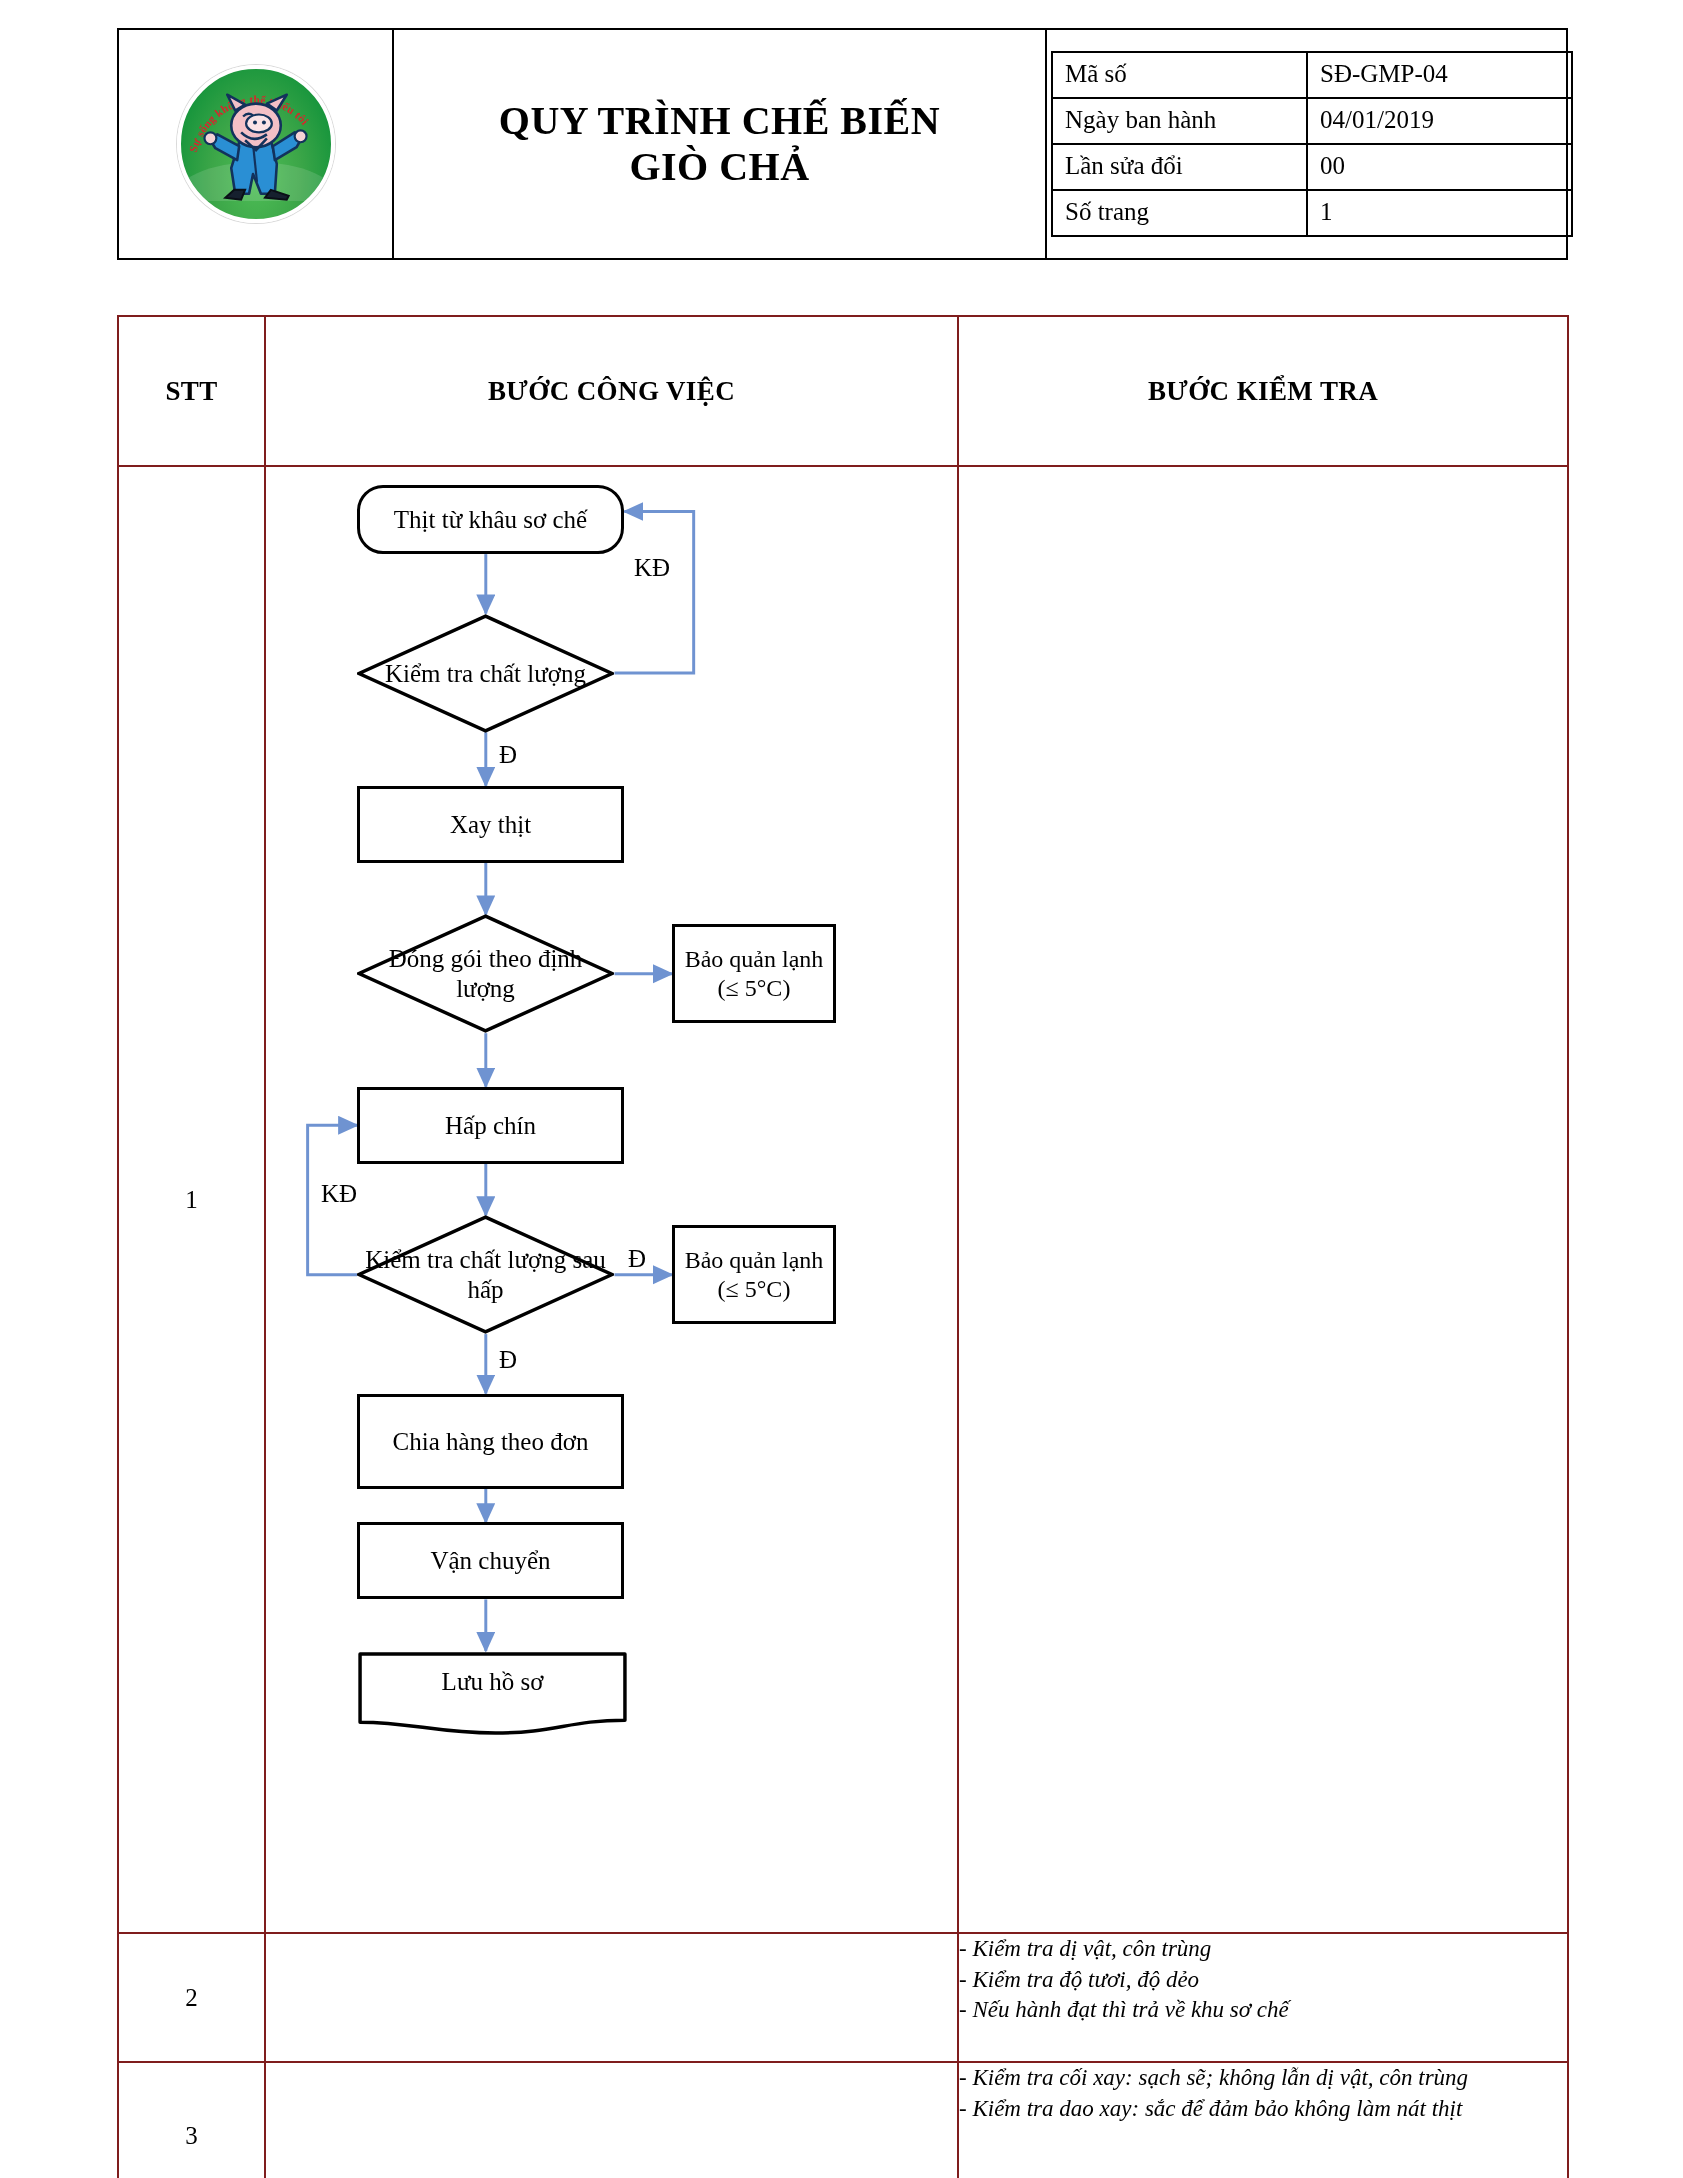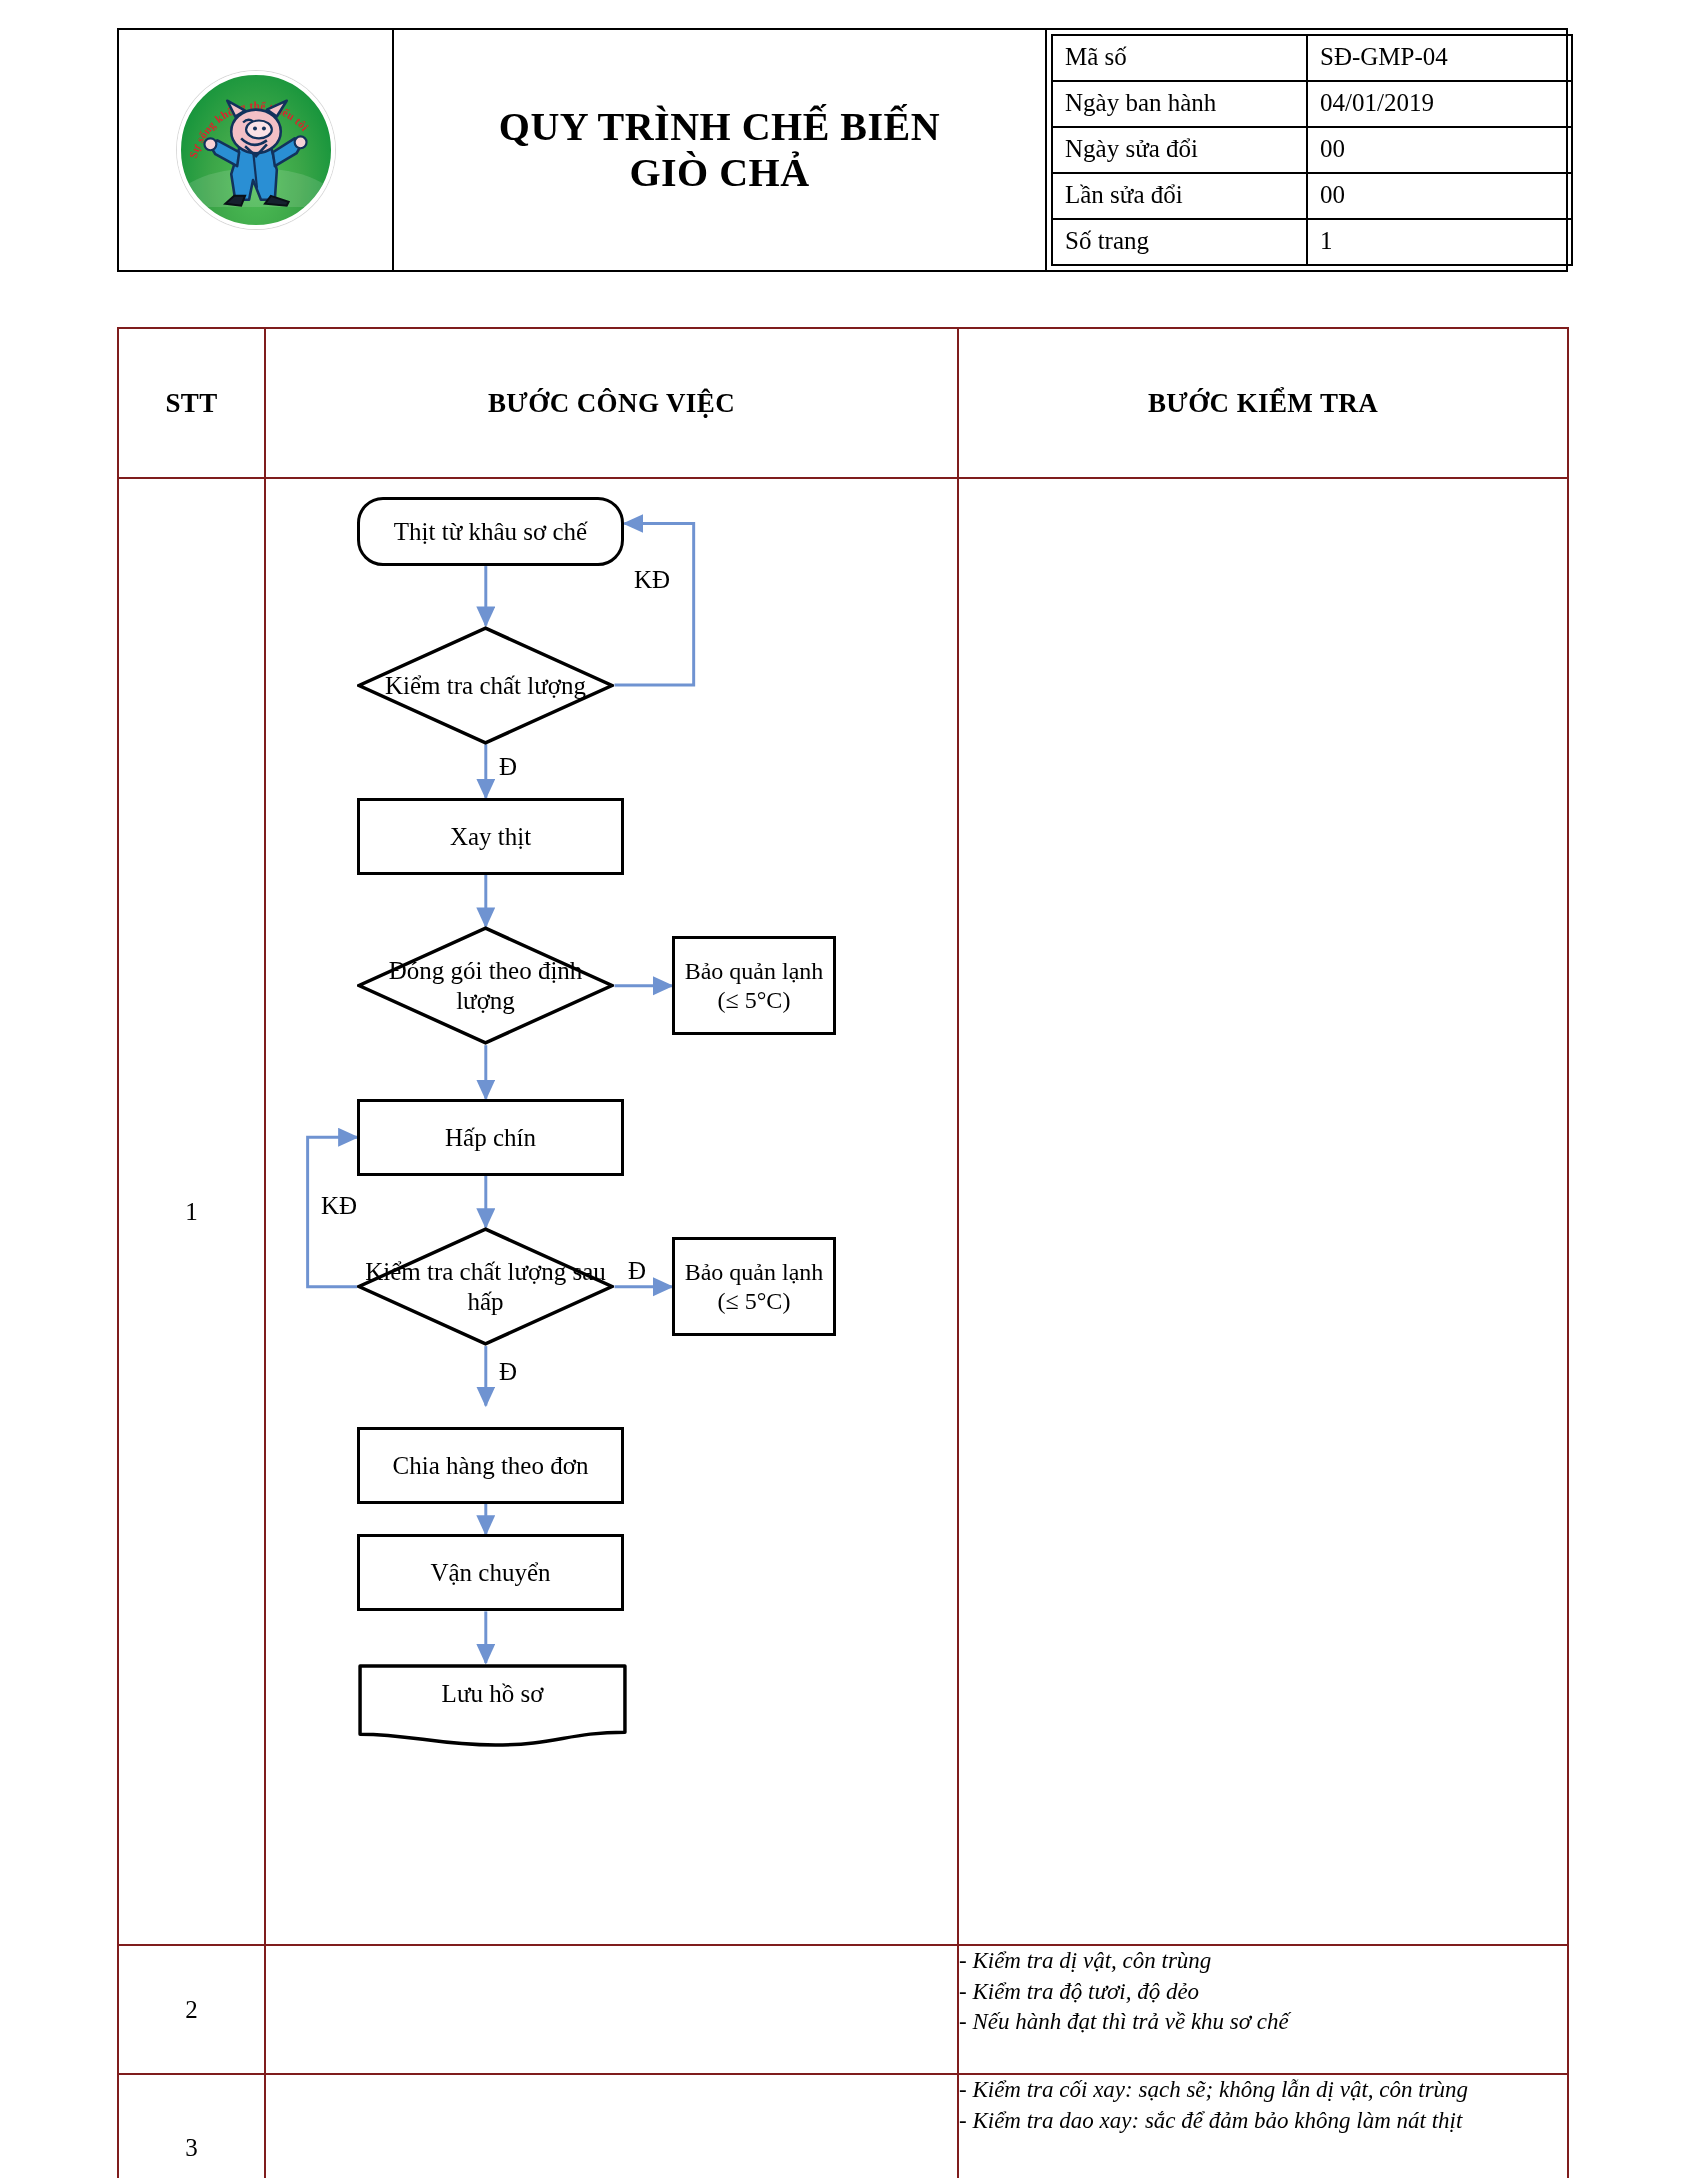--- a/index.html
+++ b/index.html
@@ -154,24 +154,20 @@
           <tbody>
                 <tr>
             <td class="meta-k">Mã số</td>
             <td class="meta-v">SĐ-GMP-04</td>
           </tr>
           <tr>
             <td class="meta-k">Ngày ban hành</td>
             <td class="meta-v">04/01/2019</td>
           </tr>
           <tr>
-            <td class="meta-k">Ngày sửa đổi</td>
-            <td class="meta-v">00</td>
-          </tr>
-          <tr>
             <td class="meta-k">Lần sửa đổi</td>
             <td class="meta-v">00</td>
           </tr>
           <tr>
             <td class="meta-k">Số trang</td>
             <td class="meta-v">1</td>
           </tr>
         </tbody>
             </table>
       </td>
@@ -278,21 +274,21 @@
             </div>
 
             <div class="edge-label" style="left:362px; top:778px;">Đ</div>
 
             <div class="shape rect" style="left:406px; top:758px; width:164px; height:99px; font-size:24px;">
               <span>Bảo quản lạnh (≤ 5°C)</span>
             </div>
 
             <div class="edge-label" style="left:233px; top:879px;">Đ</div>
 
-            <div class="shape rect" style="left:91px; top:927px; width:267px; height:77px;margin-top:21px;">
+            <div class="shape rect" style="left:91px; top:927px; width:267px; height:95px;">
               <span>Chia hàng theo đơn</span>
             </div>
 
             <div class="shape rect" style="left:91px; top:1055px; width:267px; height:77px;">
               <span>Vận chuyển</span>
             </div>
 
             <div class="diamond-wrap" style="left:91px; top:1184px; width:271px; height:85px;">
               <svg width="271" height="85" viewBox="0 0 274 86">
                 <path d="M3,3 L271,3 L271,70 C 215,70 200,83 140,83 C 80,83 55,72 3,72 Z" fill="#fff" stroke="#000" stroke-width="3.5" stroke-linejoin="round"></path>

